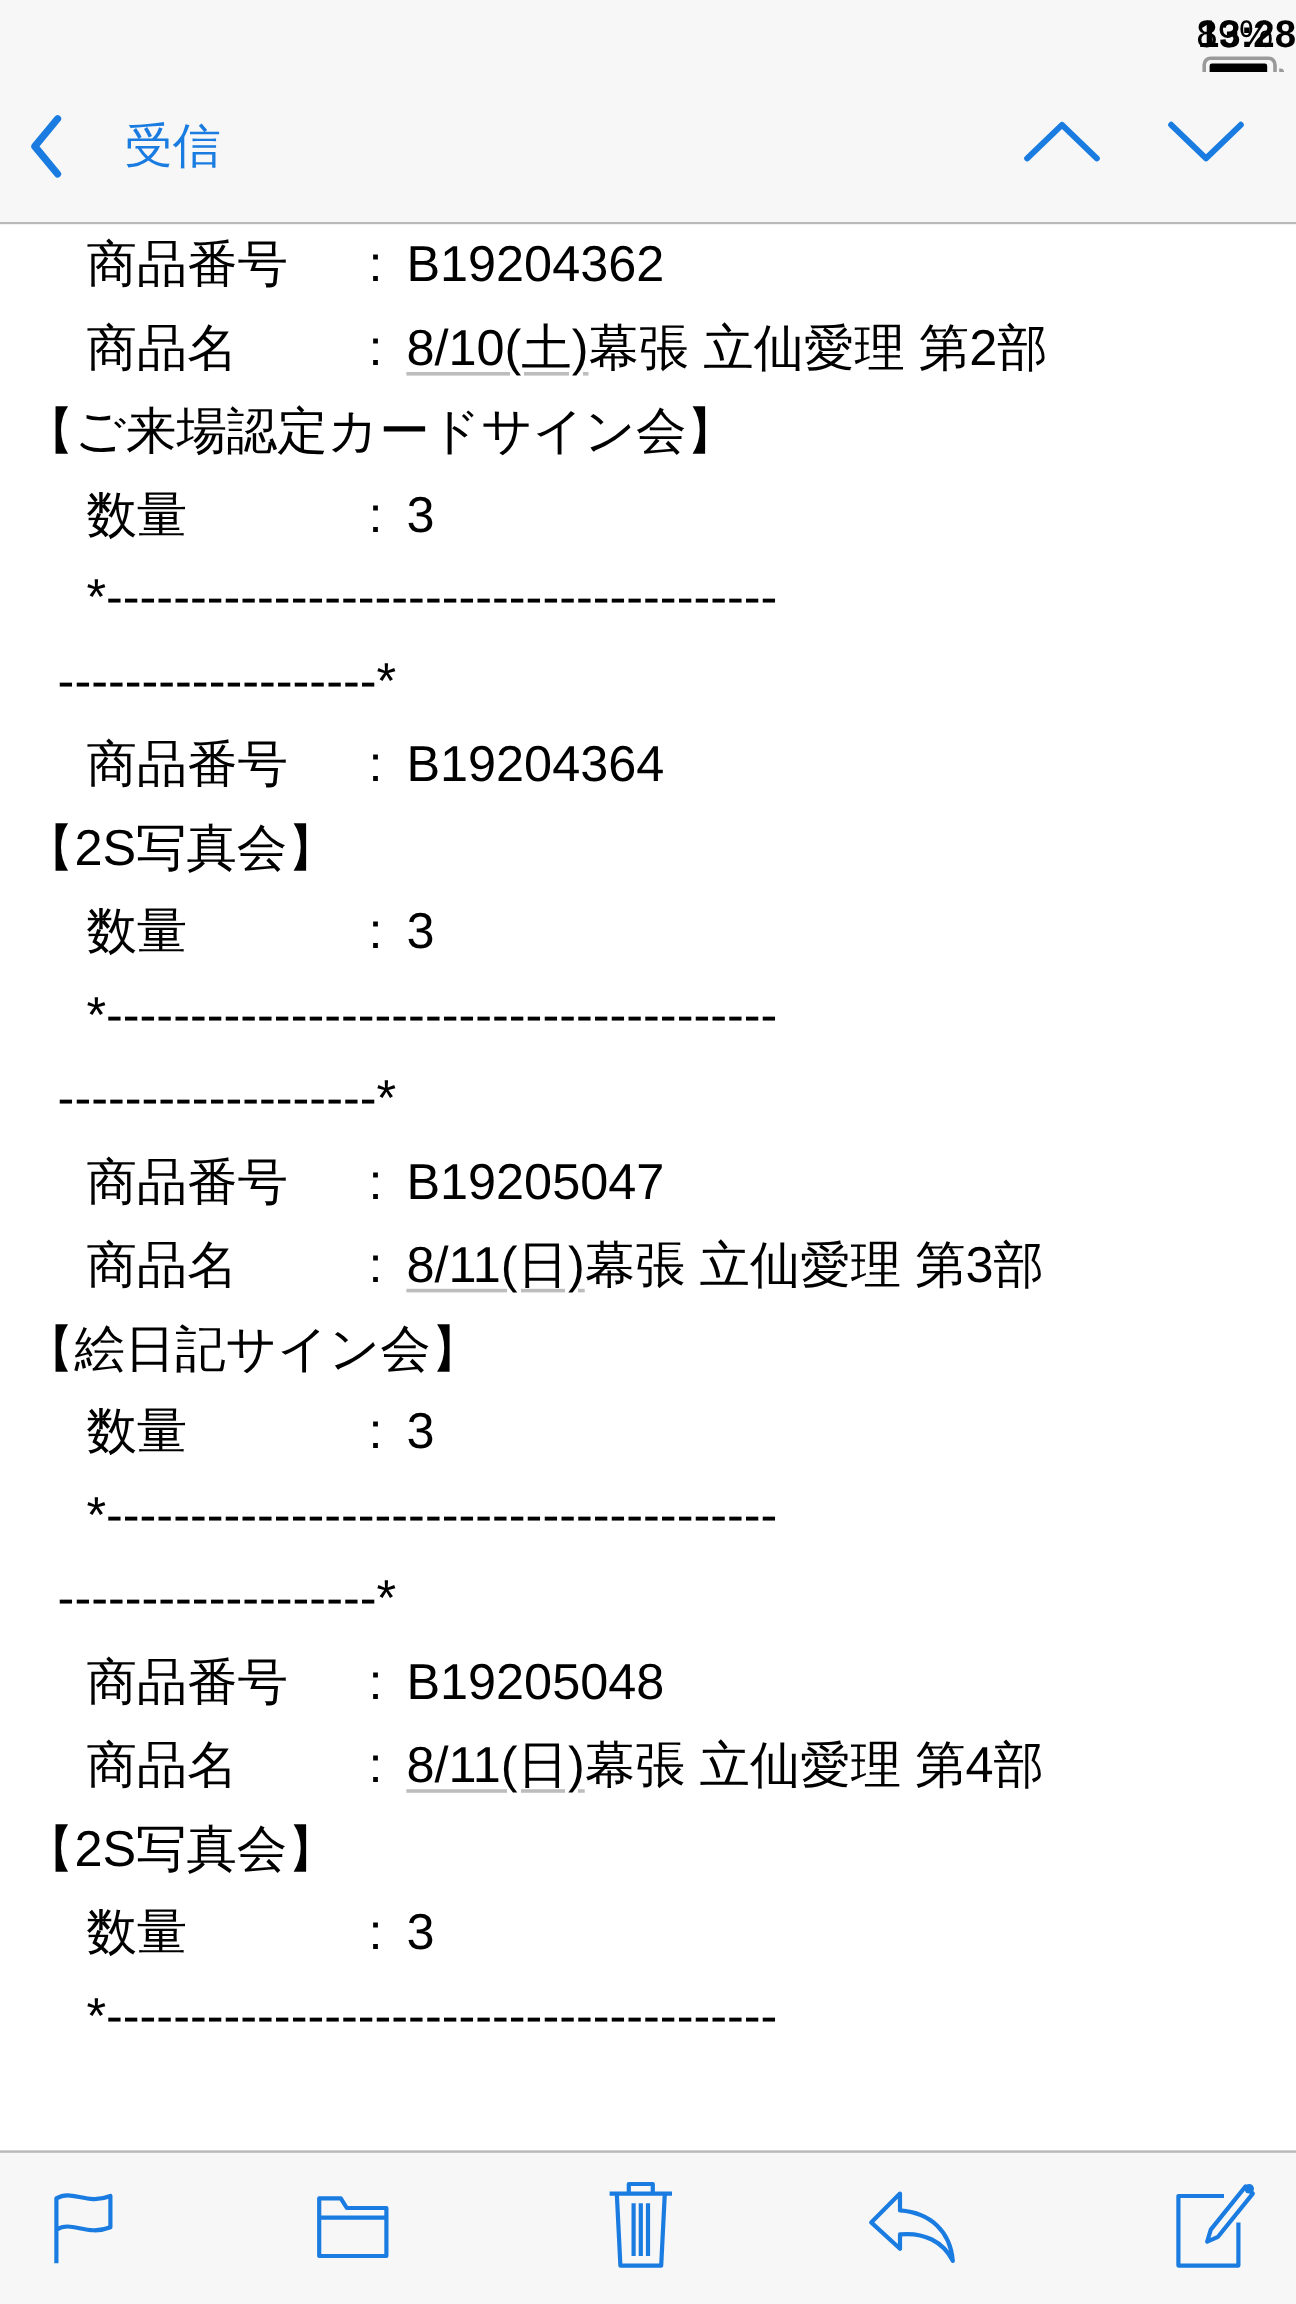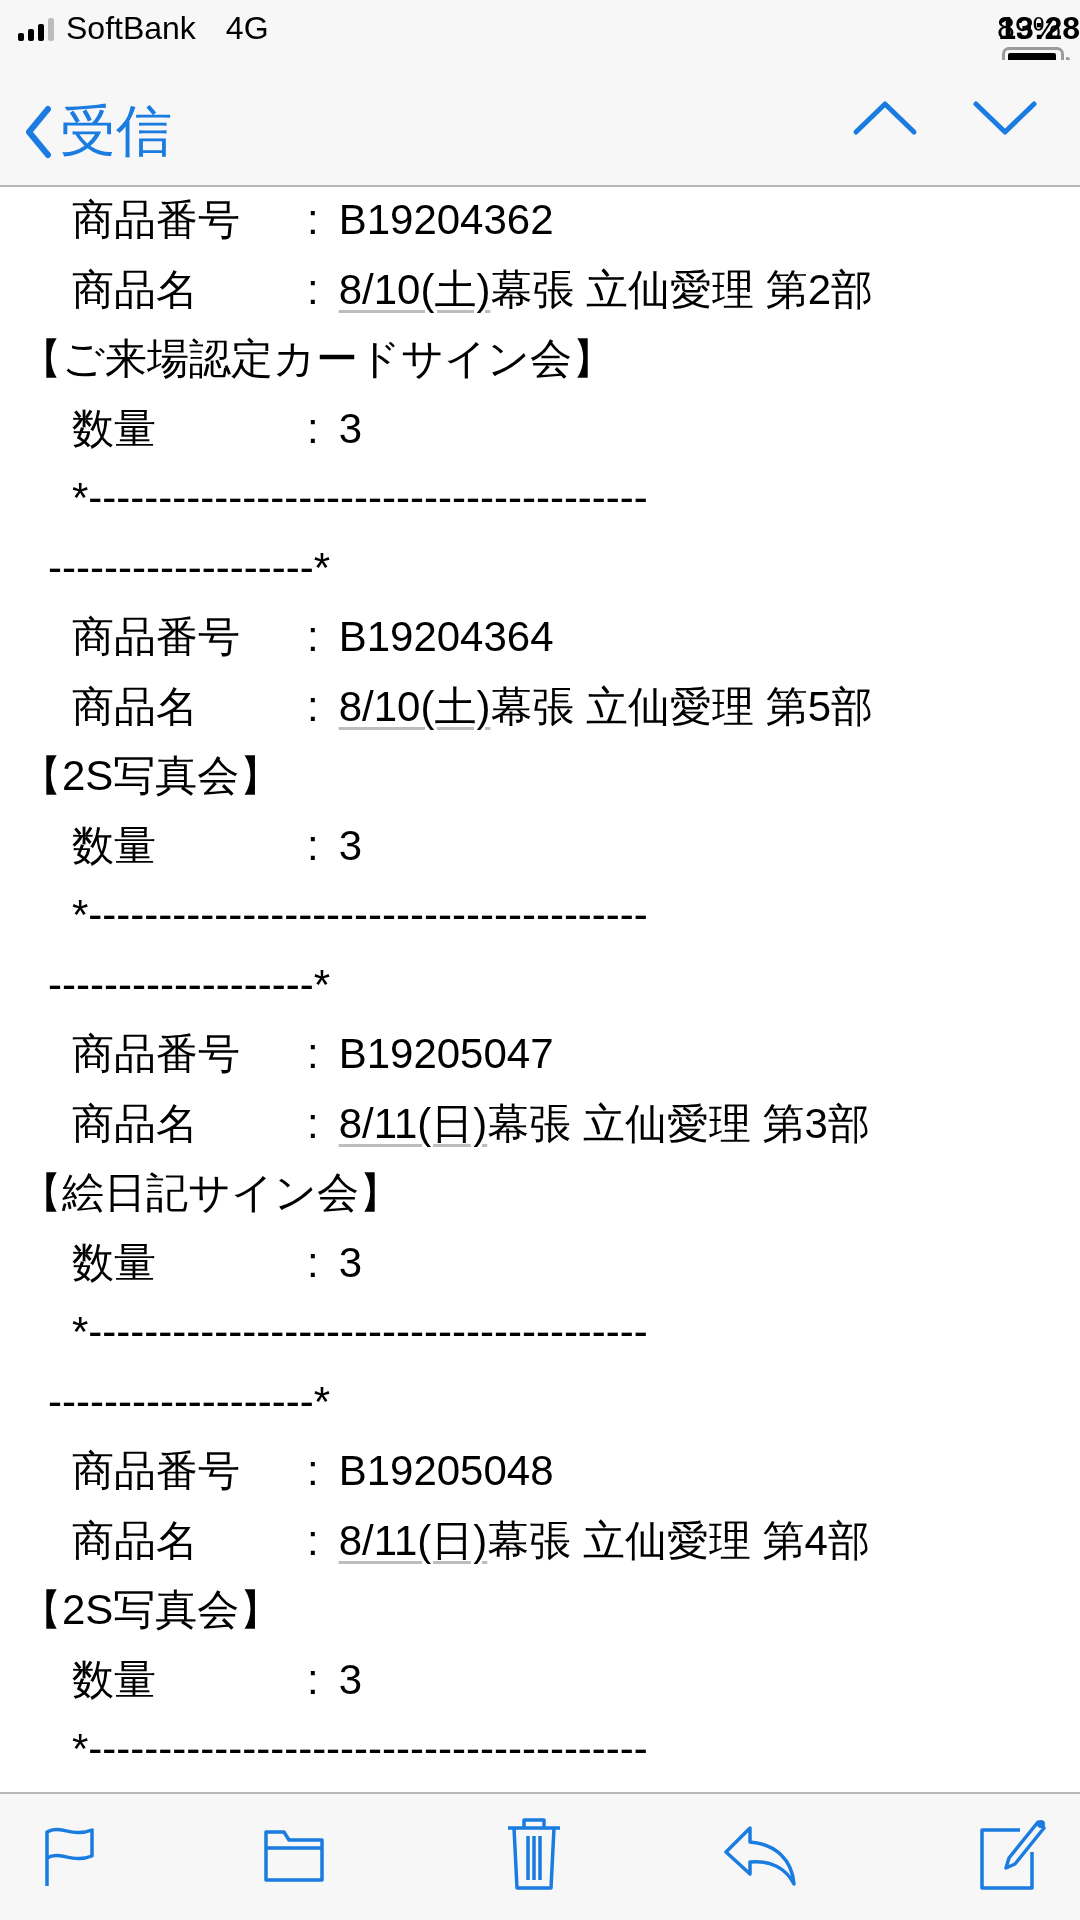--- a/index.html
+++ b/index.html
@@ -23,21 +23,21 @@
   .sb-right { position:absolute; right:16px; top:10px; display:flex; align-items:center;flex-direction:column; }
   .battery { position:relative; width:62px; height:28px; border:3px solid #9a9a9a; border-radius:7px; margin-left:8px; box-sizing:border-box; }
   .battery .fill { position:absolute; left:3px; top:3px; bottom:3px; width:48px; background:#000; border-radius:2px; }
   .battery .nub { position:absolute; right:-9px; top:7px; width:4px; height:9px; background:#9a9a9a; border-radius:0 3px 3px 0; }
 
   .nav-bar {
     position:absolute; left:0; top:60px; width:1080px; height:125px;
     background:#f7f7f7;
     border-bottom:2px solid #b8b8b8;
   }
-  .back-btn { position:absolute; left:24px; top:34px; display:flex; align-items:center; color:#1a7ce0; font-size:56px; cursor:pointer; }
+  .back-btn { position:absolute; left:24px; top:34px; display:flex; align-items:center; color:#1a7ce0; font-size:40px; cursor:pointer;gap:44px; }
   .back-btn svg { margin-right:8px; }
   .nav-arrow { position:absolute; top:38px; cursor:pointer; }
   .nav-up { left:852px; }
   .nav-down { left:972px; }
 
   .content {
     position:absolute; left:0; top:187px; width:1080px; height:1605px; overflow:hidden;
     background:#fff;
     font-size:42px; line-height:69.5px;
   }
@@ -54,30 +54,20 @@
   .toolbar {
     position:absolute; left:0; top:1792px; width:1080px; height:128px;
     background:#f7f7f7; border-top:2px solid #b8b8b8;
   }
   .tb-btn { position:absolute; top:30px; cursor:pointer; }
 </style>
 </head>
 <body>
 
 <div class="status-bar">
-  <div class="sb-left">
-    <div class="signal">
-      <span style="height:8px"></span>
-      <span style="height:12px"></span>
-      <span style="height:17px"></span>
-      <span class="off" style="height:23px"></span>
-    </div>
-    <span class="carrier">SoftBank</span>
-    <span>4G</span>
-  </div>
   <div class="sb-center">13:28</div>
   <div class="sb-right">
     <span>89%</span>
     <div class="battery">
       <div class="fill"></div>
         <div class="nub"></div>
     </div>
   </div>
 </div>
 
@@ -111,23 +101,20 @@
     </div>
     <div class="row flush">【ご来場認定カードサイン会】</div>
     <div class="row indent">
       <span class="lbl">数量</span><span>:</span><span class="sep"></span><span>3</span>
     </div>
     <div class="row indent dashes">*----------------------------------------</div>
     <div class="row dashflush dashes">-------------------*</div>
 
     <div class="row indent">
       <span class="lbl">商品番号</span><span>:</span><span class="sep"></span><span>B19204364</span>
-    </div>
-    <div class="row indent">
-      <span class="lbl">商品名</span><span>:</span><span class="sep"></span><span class="dlink">8/10(土)</span><span>幕張 立仙愛理 第5部</span>
     </div>
     <div class="row flush">【2S写真会】</div>
     <div class="row indent">
       <span class="lbl">数量</span><span>:</span><span class="sep"></span><span>3</span>
     </div>
     <div class="row indent dashes">*----------------------------------------</div>
     <div class="row dashflush dashes">-------------------*</div>
 
     <div class="row indent">
       <span class="lbl">商品番号</span><span>:</span><span class="sep"></span><span>B19205047</span>

